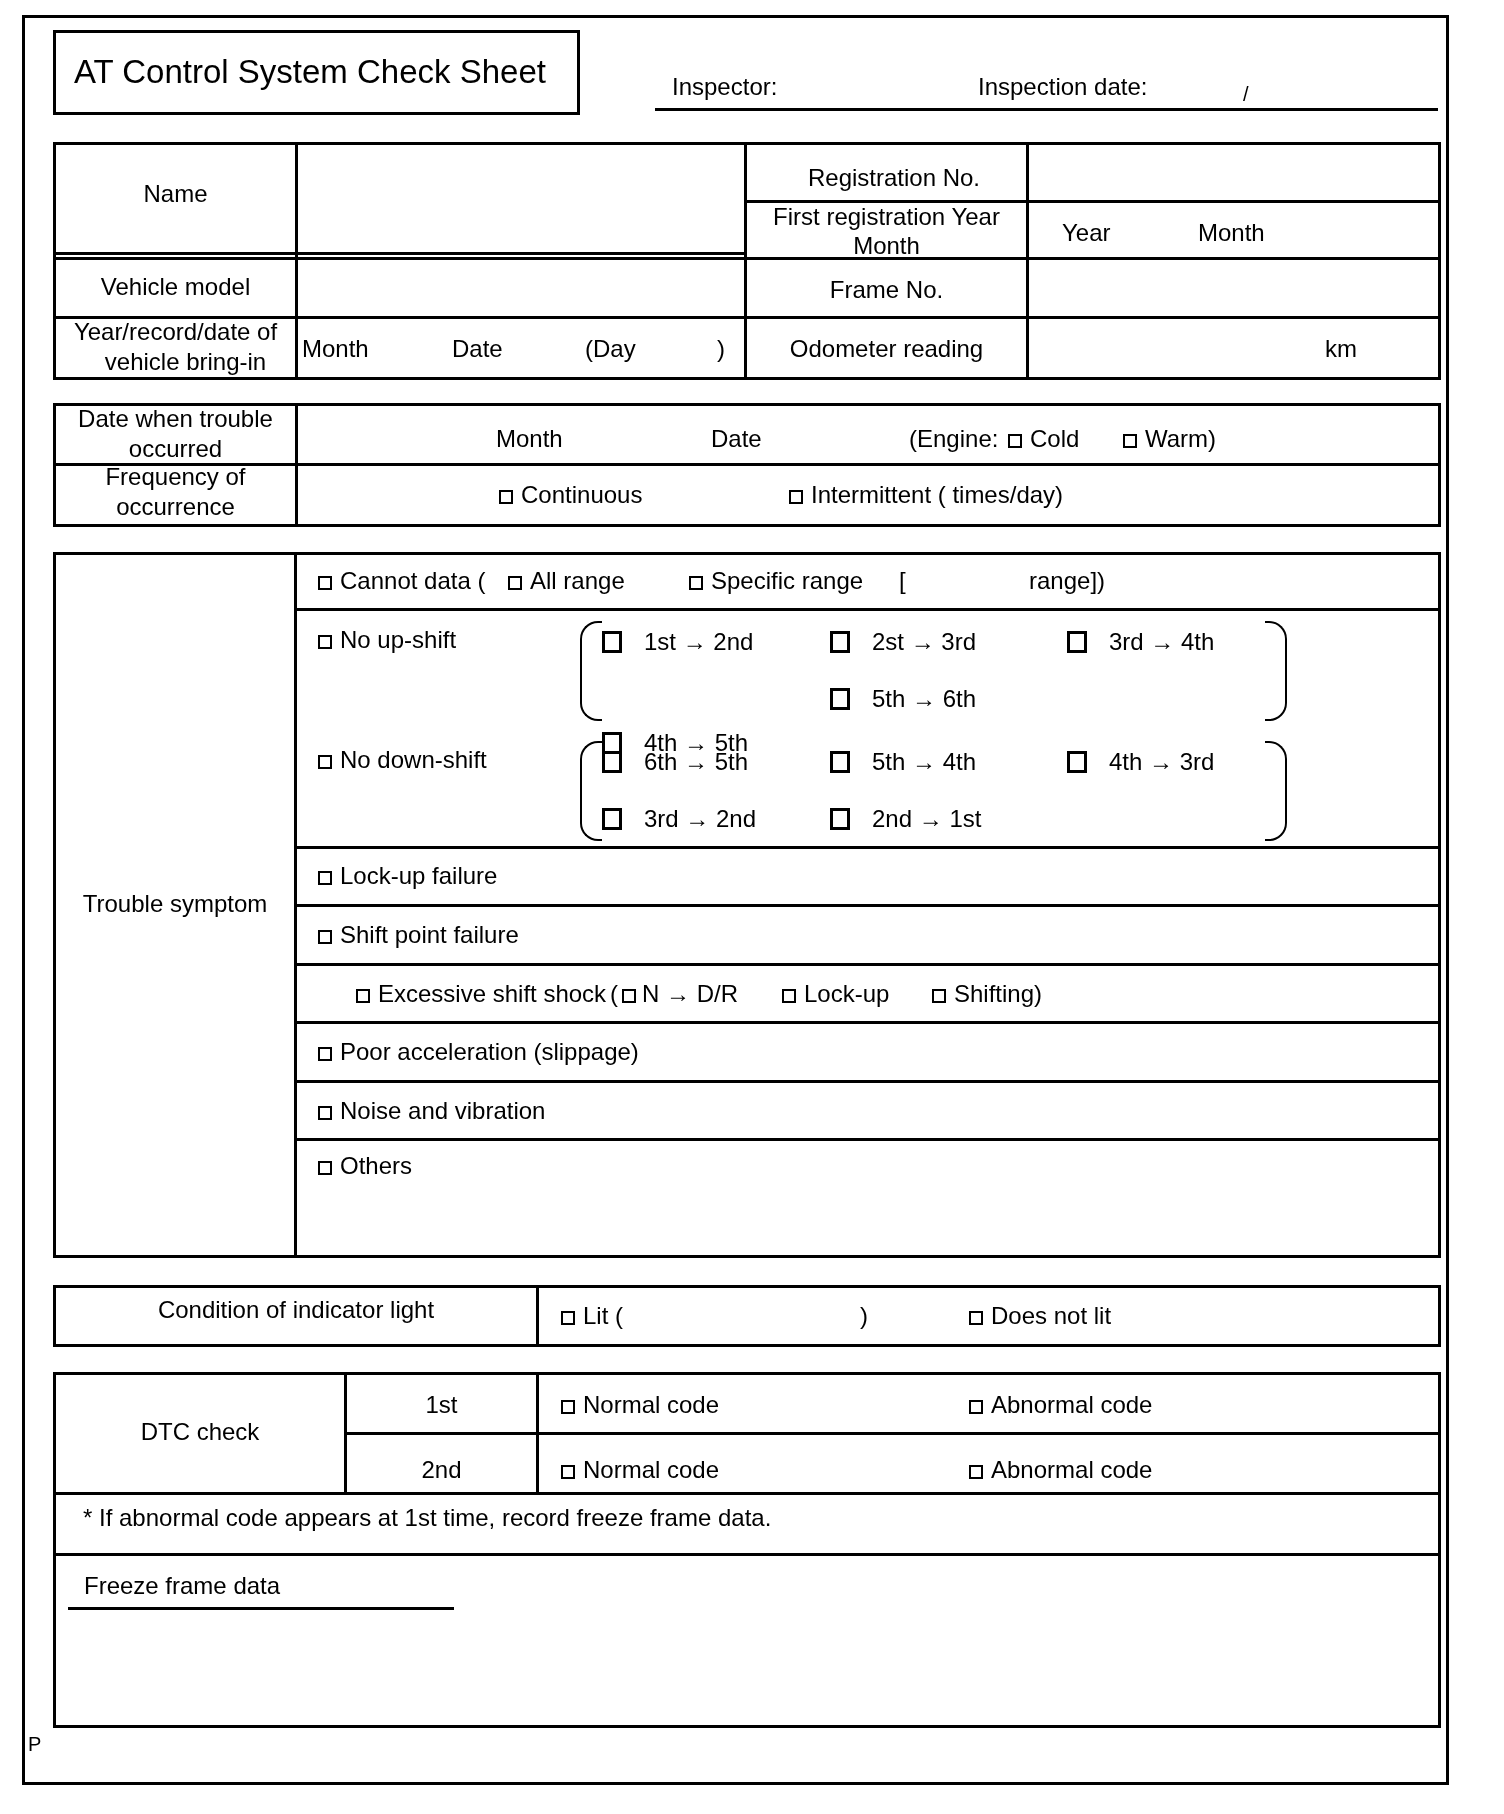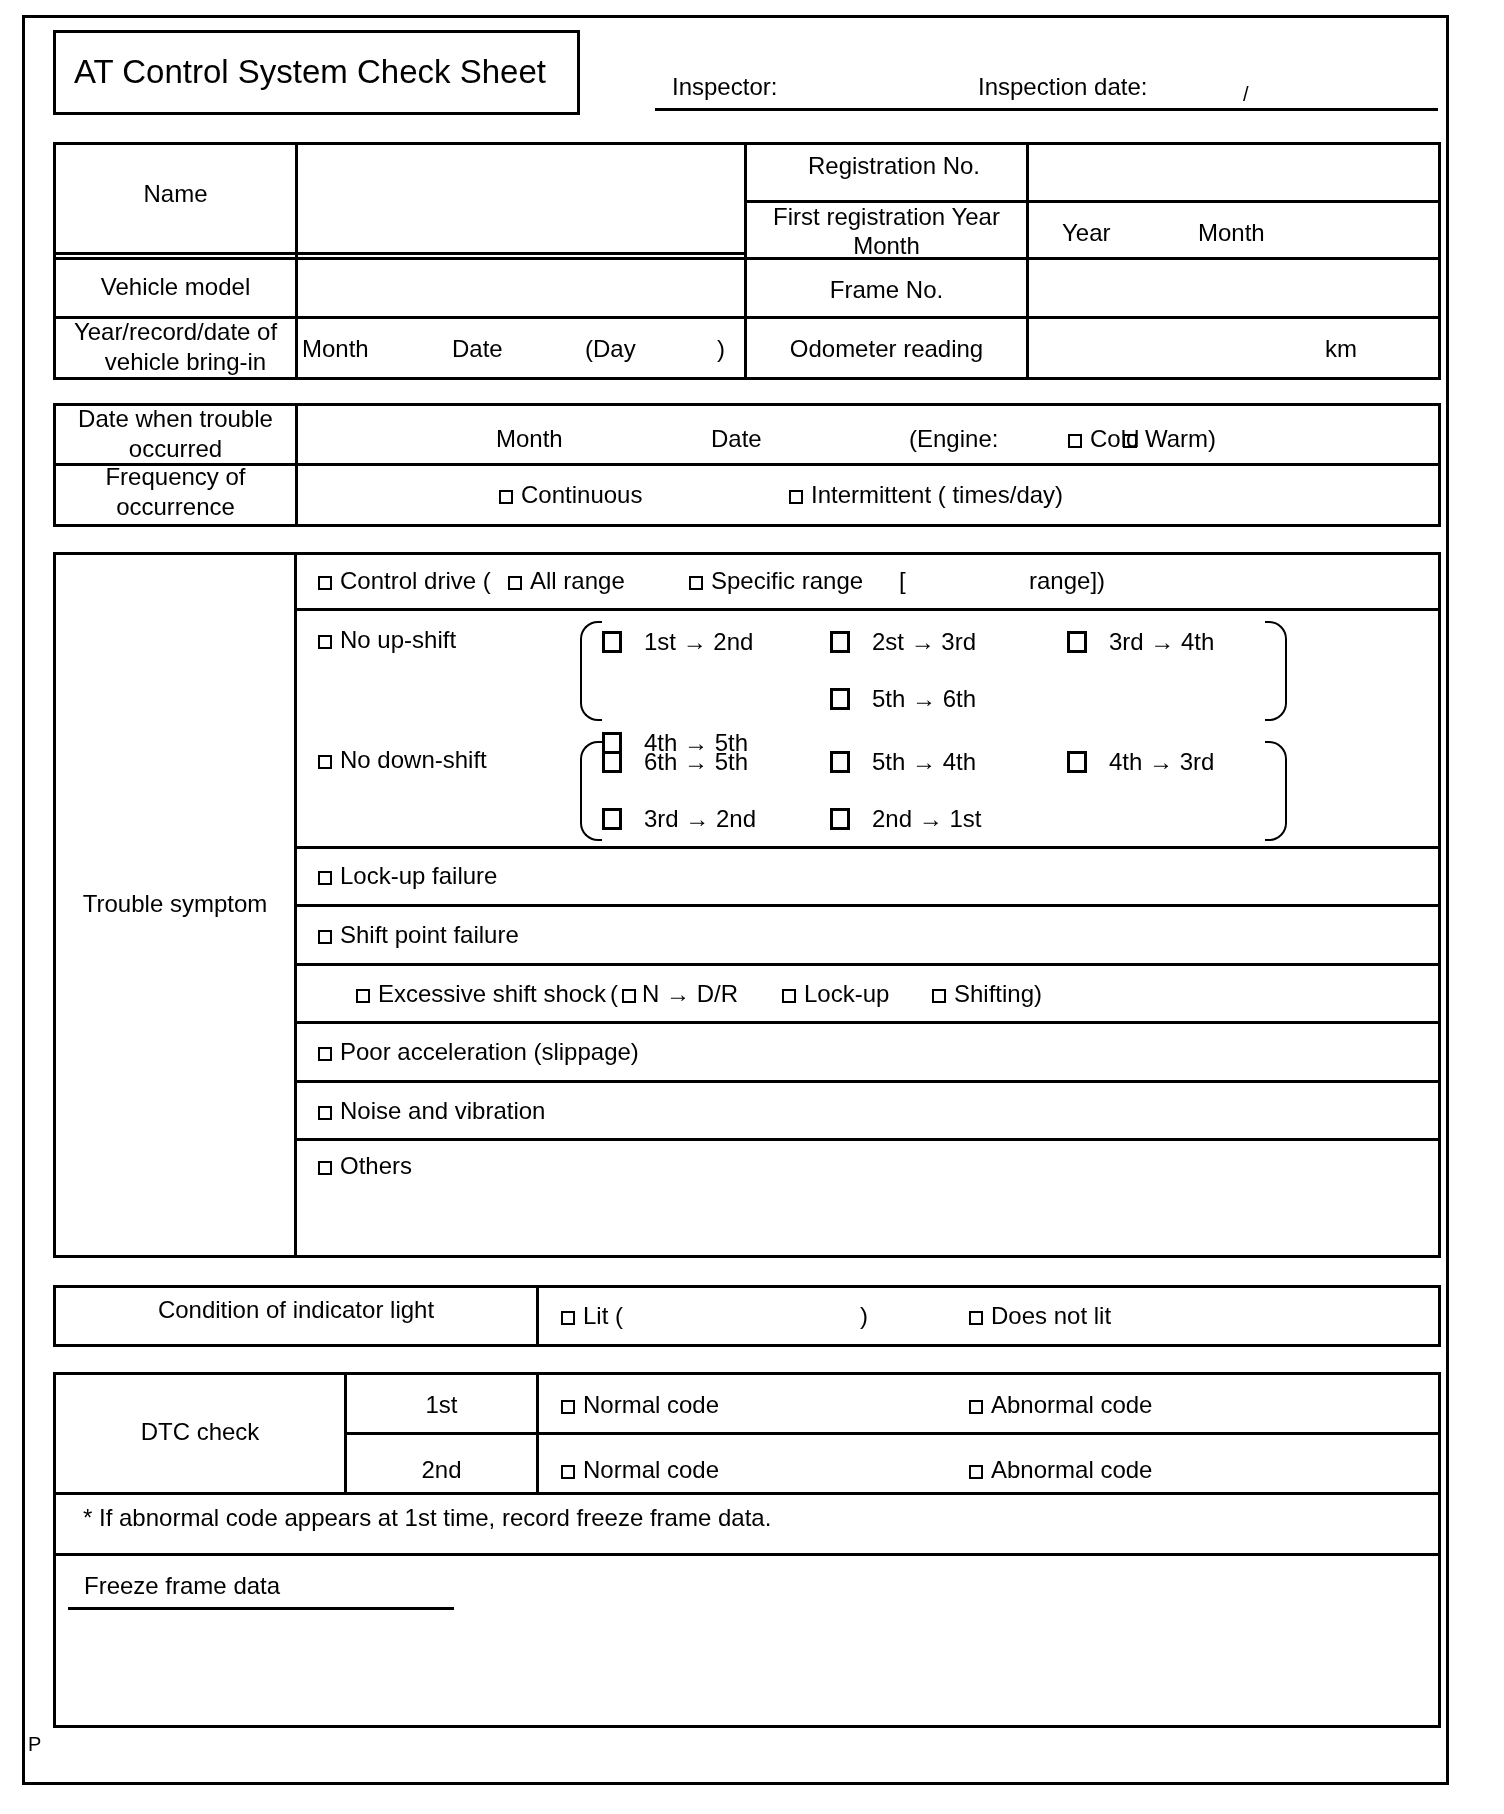--- a/index.html
+++ b/index.html
@@ -42,21 +42,21 @@
 <div class="hl" style="left:53px;top:252px;width:694px;"></div>
 <div class="hl" style="left:53px;top:257px;width:694px;"></div>
 <div class="hl" style="left:53px;top:316px;width:1388px;"></div>
 
 <div class="hl" style="left:744px;top:200px;width:697px;"></div>
 <div class="hl" style="left:744px;top:257px;width:697px;"></div>
 
 <div class="txt ctr" style="left:56px;top:180px;width:239px;">Name</div>
 <div class="field" style="left:298px;top:145px;width:446px;height:107px;"></div>
 
-<div class="txt ctr" style="left:747px;top:152px;width:294px;">Registration No.</div>
+<div class="txt ctr" style="left:747px;top:164px;width:294px;">Registration No.</div>
 <div class="field" style="left:1029px;top:145px;width:409px;height:55px;"></div>
 
 <div class="txt ctr" style="left:747px;top:203px;width:279px;">First registration Year</div>
 <div class="txt ctr" style="left:747px;top:232px;width:279px;">Month</div>
 <div class="txt" style="left:1062px;top:219px;">Year</div>
 <div class="txt" style="left:1198px;top:219px;">Month</div>
 
 <div class="txt ctr" style="left:56px;top:273px;width:239px;">Vehicle model</div>
 <div class="field" style="left:298px;top:260px;width:446px;height:56px;"></div>
 <div class="txt ctr" style="left:747px;top:276px;width:279px;">Frame No.</div>
@@ -75,41 +75,41 @@
 
 <div class="box" style="left:53px;top:403px;width:1388px;height:124px;"></div>
 <div class="vl" style="left:295px;top:403px;height:124px;"></div>
 <div class="hl" style="left:53px;top:463px;width:1388px;"></div>
 
 <div class="txt ctr" style="left:56px;top:405px;width:239px;">Date when trouble</div>
 <div class="txt ctr" style="left:56px;top:435px;width:239px;">occurred</div>
 <div class="txt" style="left:496px;top:425px;">Month</div>
 <div class="txt" style="left:711px;top:425px;">Date</div>
 <div class="txt" style="left:909px;top:425px;">(Engine:</div>
-<div class="txt" style="left:1068px;top:425px;"><span class="cb"></span><span>Cold</span></div>
+<div class="txt" style="left:1008px;top:425px;"><span class="cb"></span><span>Cold</span></div>
 <div class="txt" style="left:1123px;top:425px;"><span class="cb"></span><span>Warm)</span></div>
 
 <div class="txt ctr" style="left:56px;top:463px;width:239px;">Frequency of</div>
 <div class="txt ctr" style="left:56px;top:493px;width:239px;">occurrence</div>
 <div class="txt" style="left:499px;top:481px;"><span class="cb"></span><span>Continuous</span></div>
 <div class="txt" style="left:789px;top:481px;"><span class="cb"></span><span>Intermittent (   times/day)</span></div>
 
 <div class="box" style="left:53px;top:552px;width:1388px;height:706px;"></div>
 <div class="vl" style="left:294px;top:552px;height:706px;"></div>
 <div class="hl" style="left:294px;top:608px;width:1147px;"></div>
 <div class="hl" style="left:294px;top:846px;width:1147px;"></div>
 <div class="hl" style="left:294px;top:904px;width:1147px;"></div>
 <div class="hl" style="left:294px;top:963px;width:1147px;"></div>
 <div class="hl" style="left:294px;top:1021px;width:1147px;"></div>
 <div class="hl" style="left:294px;top:1080px;width:1147px;"></div>
 <div class="hl" style="left:294px;top:1138px;width:1147px;"></div>
 
 <div class="txt ctr" style="left:56px;top:890px;width:238px;">Trouble symptom</div>
 
-<div class="txt" style="left:318px;top:567px;"><span class="cb"></span><span>Control drive (</span></div>
+<div class="txt" style="left:318px;top:567px;"><span class="cb"></span><span>Cannot data (</span></div>
 <div class="txt" style="left:508px;top:567px;"><span class="cb"></span><span>All range</span></div>
 <div class="txt" style="left:689px;top:567px;"><span class="cb"></span><span>Specific range</span></div>
 <div class="txt" style="left:899px;top:567px;">[</div>
 <div class="field" style="left:912px;top:560px;width:112px;height:40px;"></div>
 <div class="txt" style="left:1029px;top:567px;">range])</div>
 
 <div class="txt" style="left:318px;top:626px;"><span class="cb"></span><span>No up-shift</span></div>
 <div class="paren l" style="left:580px;top:621px;height:100px;"></div>
 <div class="paren r" style="left:1265px;top:621px;height:100px;"></div>
 <div class="txt" style="left:602px;top:628px;"><span class="cb-lg"></span><span>1st → 2nd</span></div>

